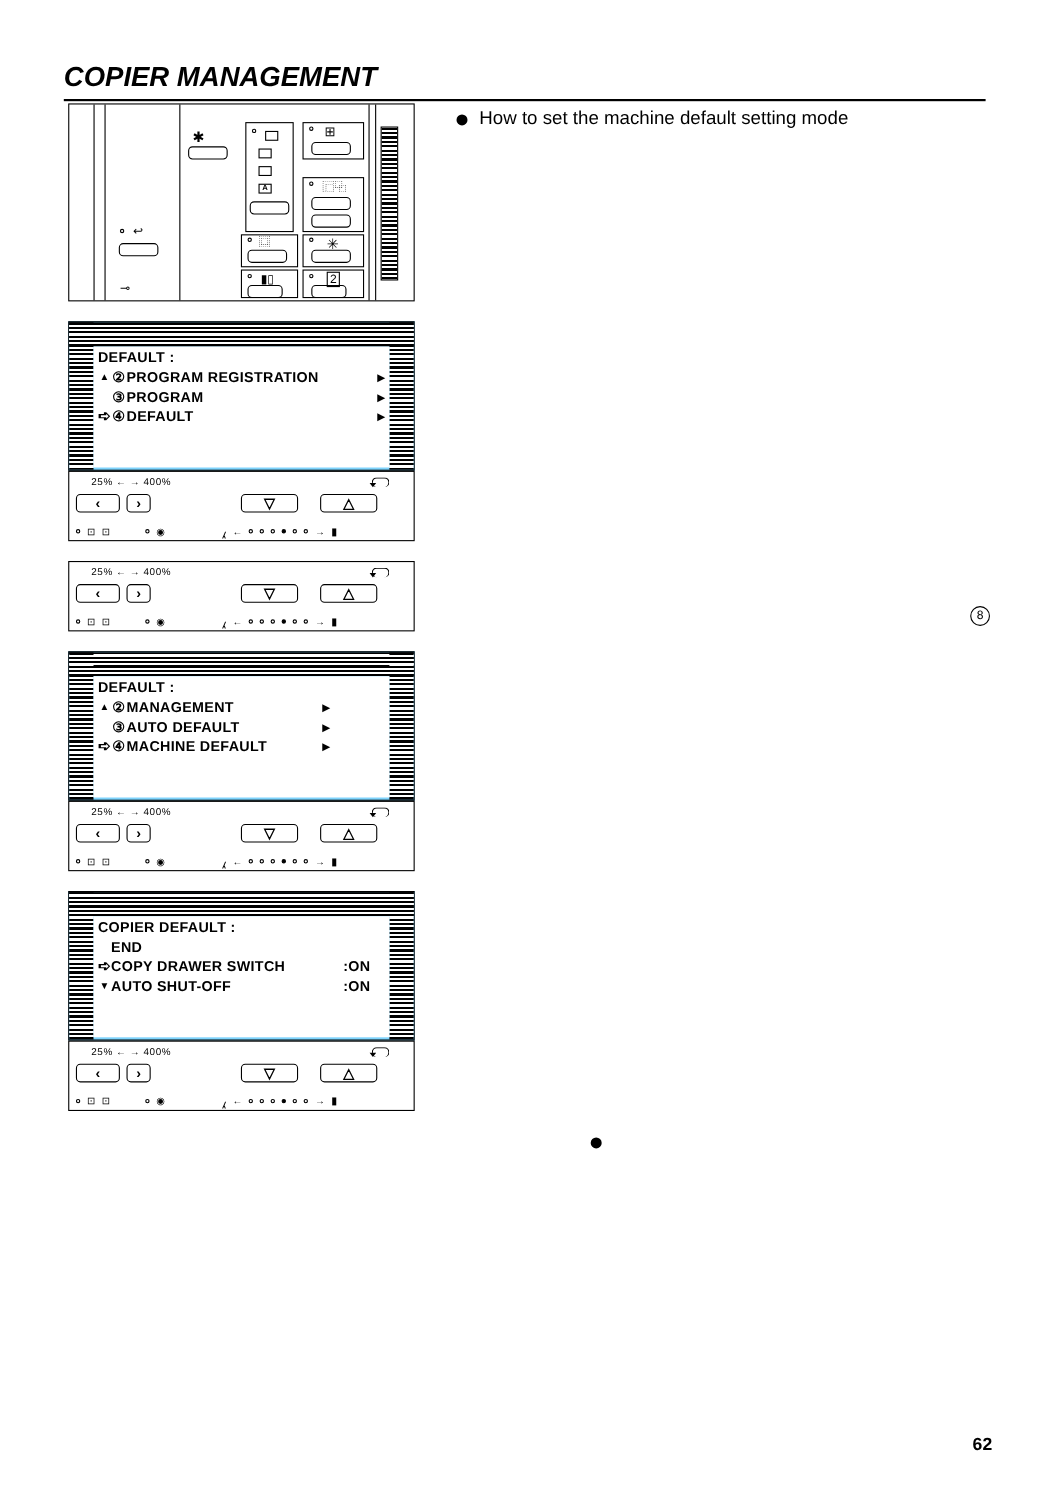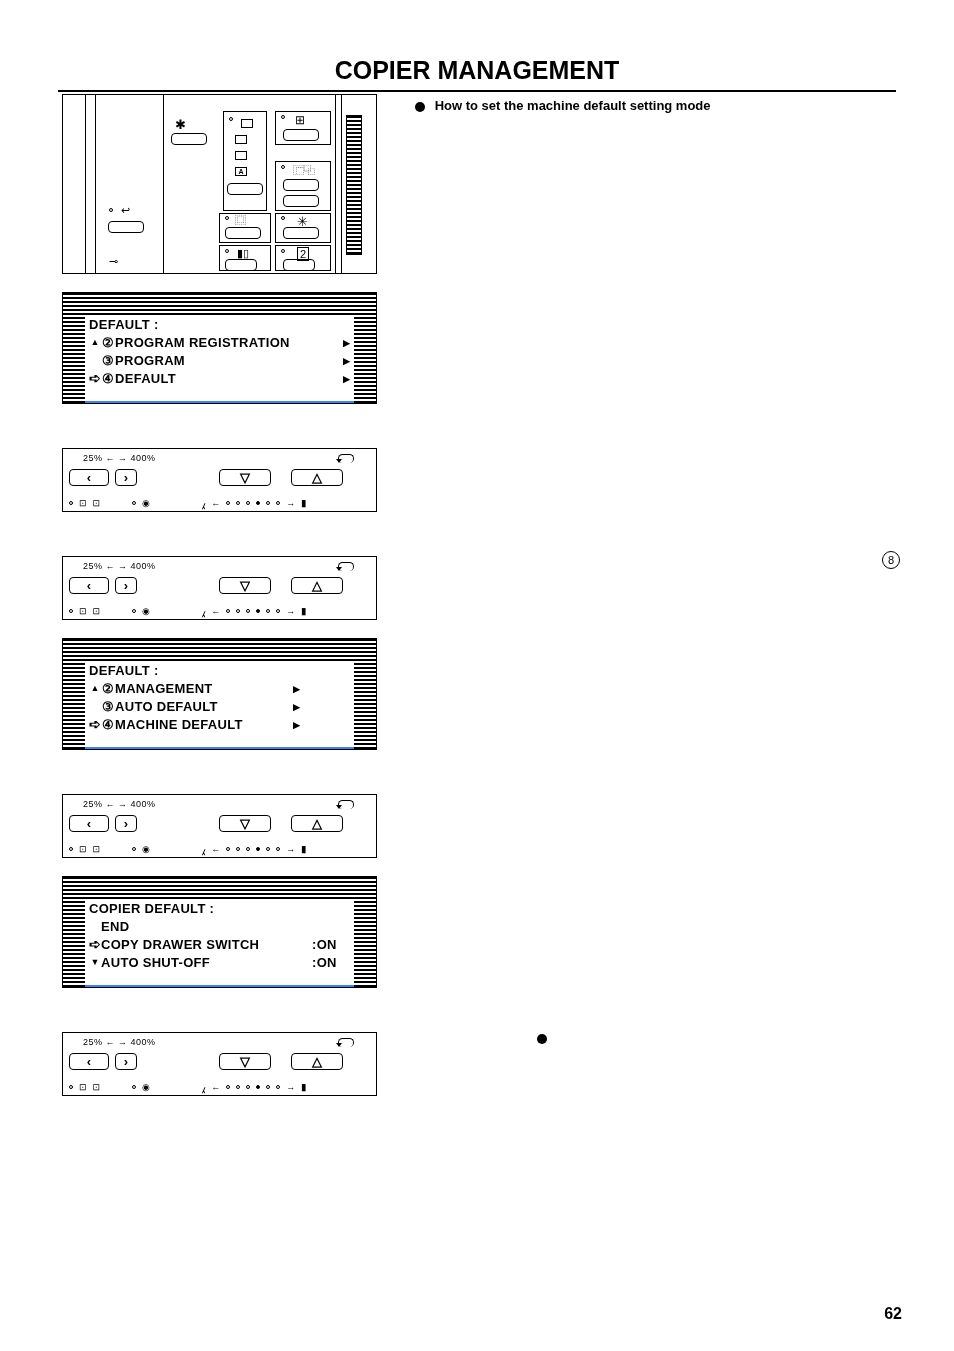--- a/index.html
+++ b/index.html
@@ -8,32 +8,33 @@
     font-family: Arial, Helvetica, sans-serif;
     width: 954px;
     height: 1351px;
     position: relative;
   }
   .page-title {
     position: absolute;
     top: 56px;
     right: 58px;
     left: 58px;
-    text-align: center;
+    text-align: left;
     font-size: 25px;
     font-weight: bold;
+    font-style: italic;
     border-bottom: 2px solid #000;
     padding-bottom: 5px;
   }
   .section-heading {
     position: absolute;
     top: 98px;
     left: 415px;
-    font-size: 13px;
-    font-weight: bold;
+    font-size: 17px;
+    font-weight: normal;
   }
   .section-heading .bullet {
     display: inline-block;
     width: 10px; height: 10px;
     border-radius: 50%;
     background: #000;
     margin-right: 6px;
     vertical-align: middle;
   }
   .left-col {
@@ -66,23 +67,23 @@
   .hatch-strip {
     position: absolute;
     right: 14px; top: 20px; width: 16px; height: 140px;
     background: repeating-linear-gradient(0deg, #000 0, #000 2px, #fff 2px, #fff 4px);
     border: 1px solid #000;
   }
 
   .lcd-group { margin-bottom: 18px; }
   .lcd {
     border: 1.5px solid #000;
-    background: #3b82f6;
+    background: #7dd3fc;
     position: relative;
-    height: 112px;
+    height: 136px;
   }
   .lcd .stripe-l, .lcd .stripe-r, .lcd .stripe-t {
     position: absolute;
     background: repeating-linear-gradient(0deg, #000 0, #000 2px, #fff 2px, #fff 4px);
   }
   .lcd .stripe-t { top: 0; left: 0; right: 0; height: 22px; }
   .lcd .stripe-l { left: 0; top: 0; bottom: 0; width: 22px; }
   .lcd .stripe-r { right: 0; top: 0; bottom: 0; width: 22px; }
   .lcd .content {
     position: absolute;
@@ -124,21 +125,20 @@
     border-radius: 4px;
     margin: 0 3px;
   }
 
   .nav-panel {
     border: 1.5px solid #000;
     height: 64px;
     position: relative;
     font-size: 9px;
     overflow: hidden;
-    margin-top: 44px;
   }
   .nav-panel .topline {
     position: absolute;
     top: 4px; left: 20px;
     font-size: 9px;
     letter-spacing: 0.5px;
     color: #000;
   }
   .nav-panel .loop-icon {
     position: absolute;

